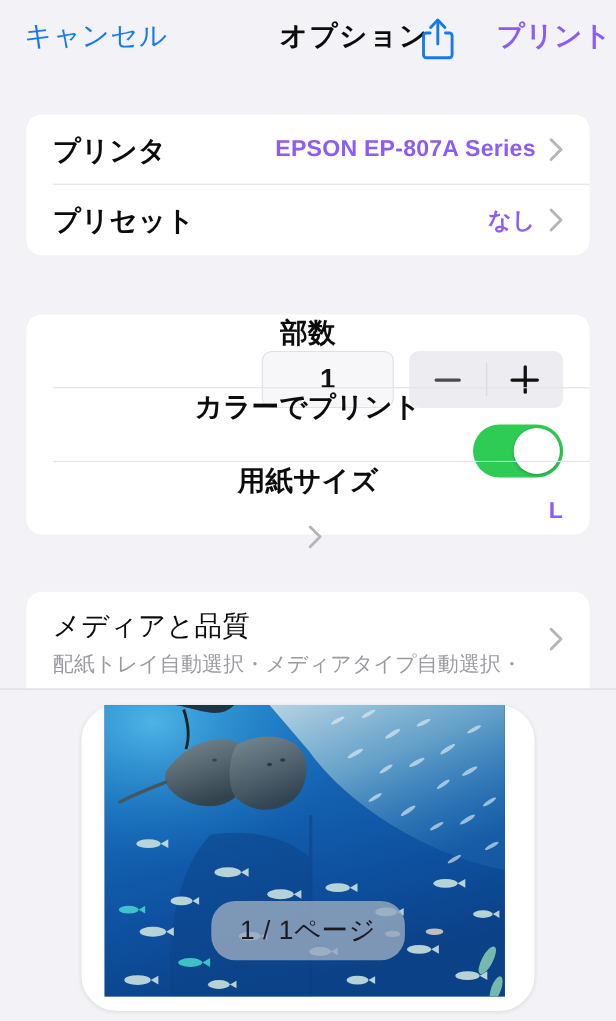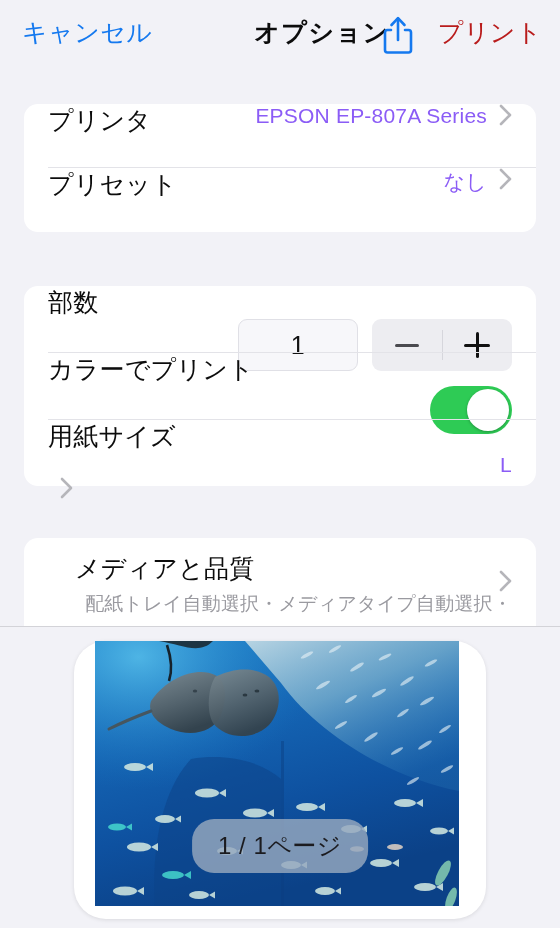--- a/index.html
+++ b/index.html
@@ -24,36 +24,37 @@
   .nav-title {
     position:absolute; left:0; width:560px; top:16px;
     text-align:center; font-size:25px; font-weight:bold; color:#0C0C0C;
     letter-spacing:1.5px;
     margin-left:42px;
   }
   .nav-share {
     position:absolute; left:378px; top:14px; width:40px; height:42px;
   }
   .nav-print {
-    position:absolute; right:18px; top:16px;
-    font-size:25px; font-weight:normal; color:#b91c1c; letter-spacing:0.5px; white-space:nowrap;
+    position:absolute; right:4px; top:16px;
+    font-size:25px; font-weight:bold; color:#8b5cf6; letter-spacing:0.5px; white-space:nowrap;
   }
 
   
   .card {
     position:absolute; left:24px; width:512px;
     background:#FFFFFF; border-radius:14px;
   }
   .card.printer  { top:104px; height:128px; }
   .card.settings { top:286px; height:200px; }
   .card.media    { top:538px; height:88px; border-bottom-left-radius:0; border-bottom-right-radius:0; }
 
   .row {
-    position:relative; width:100%; display:flex; align-items:flex-start;
+    position:relative; width:100%; display:flex; align-items:center;
     padding:0 24px 0 24px;
+    font-weight:bold;
   }
   .row-h64 { height:64px; }
   .row-h67 { height:67px;flex-direction:column; }
   .divider {
     position:absolute; left:24px; right:0; bottom:0; height:1px; background:#E3E3E8;
   }
   .label {
     font-size:25px; color:#0C0C0C; white-space:nowrap; letter-spacing:0.2px;
   }
   .value {
@@ -101,24 +102,24 @@
   .toggle .knob {
     position:absolute; top:3px; left:37px; width:42px; height:42px;
     border-radius:50%; background:#FFFFFF;
     box-shadow:0 1px 3px rgba(0,0,0,0.28);
   }
 
   
   .media-inner {
     position:relative; padding:14px 24px 0 24px; height:100%; overflow:hidden;
   }
-  .media-title { font-size:25px; color:#0C0C0C; letter-spacing:0.2px;margin-left:27px; }
+  .media-title { font-size:25px; color:#0C0C0C; letter-spacing:0.2px; }
   .media-sub {
     margin-top:6px; font-size:19px; color:#9A9AA0; letter-spacing:0.2px;
-    white-space:nowrap; overflow:hidden;text-align:right;
+    white-space:nowrap; overflow:hidden;
   }
   .media-chev { position:absolute; right:24px; top:32px; }
 
   .hairline {
     position:absolute; left:0; top:626px; width:560px; height:1px; background:#D3D3D8;
   }
 
   
   .preview-area {
     position:absolute; left:0; top:627px; width:560px; height:301px; background:#F2F2F7;

